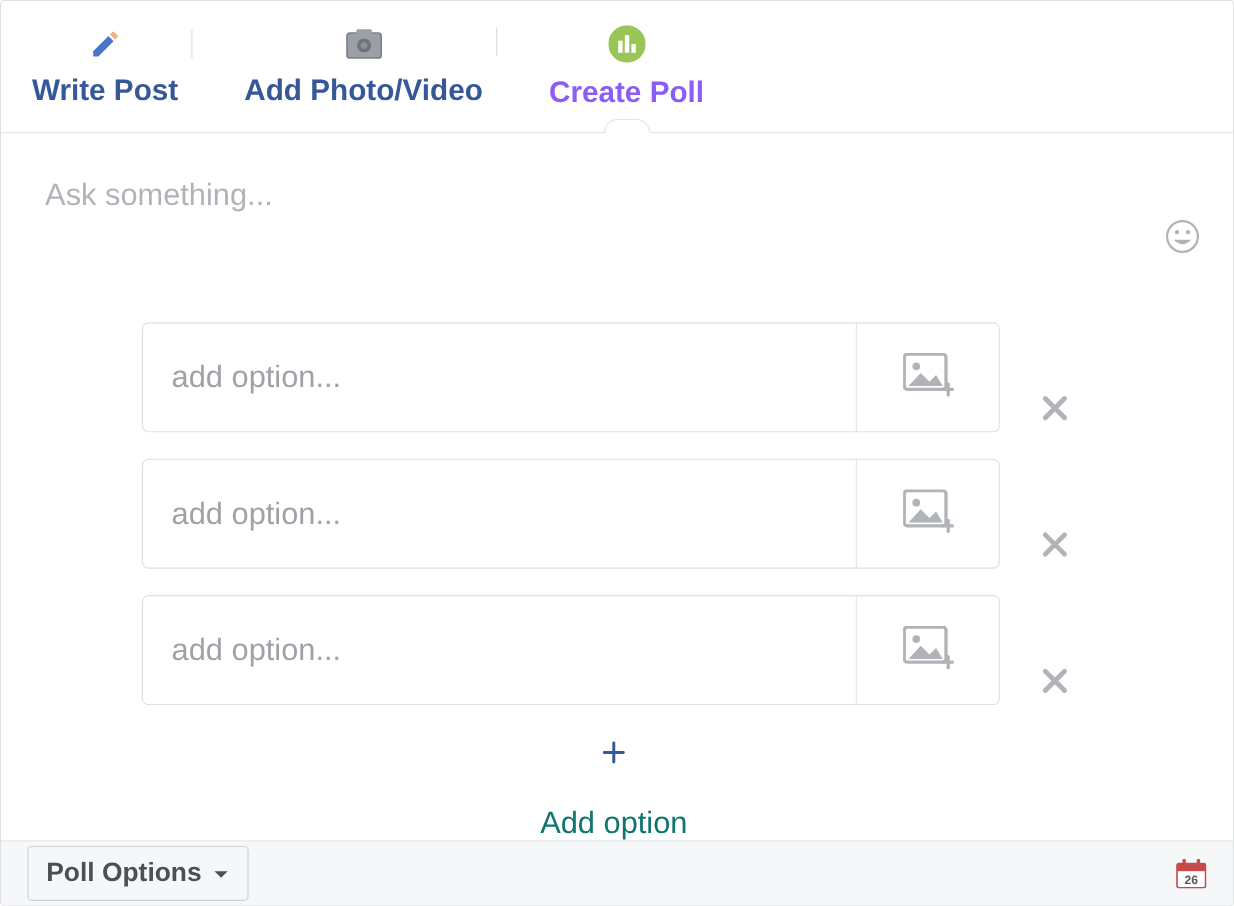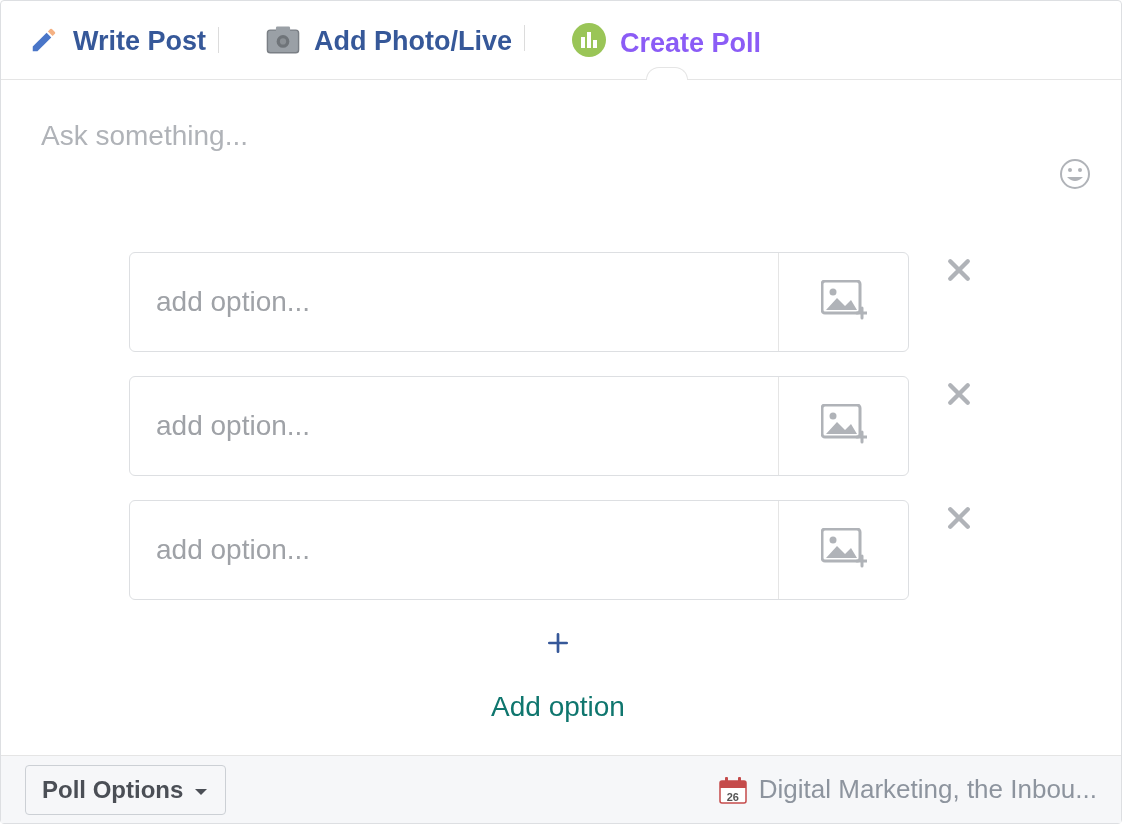--- a/index.html
+++ b/index.html
@@ -7,23 +7,23 @@
   .card {
     width:1122px; height:824px; border:1px solid #dddfe2; border-radius:4px;
     display:flex; flex-direction:column; background:#fff;
   }
   
   .tabs {
     display:flex; align-items:center; padding:22px 28px 0 28px; gap:0;
     border-bottom:1px solid #e5e5e5;
   }
   .tab {
-    display:flex; align-items:flex-end; gap:14px; padding:0 30px 22px 0;
+    display:flex; align-items:center; gap:14px; padding:0 30px 22px 0;
     font-size:27px; font-weight:600; color:#365899; line-height:1;
-    cursor:pointer; position:relative;
+    cursor:pointer; position:relative;flex-direction:column;
   }
   .tab + .tab::before {
     content:""; display:block; position:absolute; left:-18px; top:2px;
     width:1px; height:26px; background:#dcdcdc;
   }
   .tab + .tab { padding-left:30px; }
   .tab.active { color:#8b5cf6; }
   .tab.active::after {
     content:""; position:absolute; bottom:-1px; left:50%; transform:translateX(-50%);
     width:40px; height:12px; background:#fff; border:1px solid #e5e5e5; border-bottom:none;
@@ -34,21 +34,21 @@
   .body { flex:1; padding:40px 40px 0 40px; position:relative; }
   .question {
     width:100%; border:none; outline:none; font-size:28px; color:#1d2129;
     padding:0 0 10px 0;
   }
   .question::placeholder { color:#b0b3b8; }
   .emoji-btn {
     position:absolute; top:78px; right:30px; cursor:pointer;
   }
   .options { margin:90px 0 0 88px; width:850px; }
-  .opt-row { display:flex; align-items:flex-start; gap:30px; margin-bottom:24px; }
+  .opt-row { display:flex; align-items:flex-end; gap:30px; margin-bottom:24px; }
   .opt-box {
     flex:1; display:flex; align-items:stretch;
     border:1px solid #dddfe2; border-radius:6px; height:100px;
   }
   .opt-input {
     flex:1; border:none; outline:none; font-size:28px; padding:0 26px;
     color:#1d2129; background:transparent;
   }
   .opt-input::placeholder { color:#9fa2a7; }
   .opt-img {
@@ -98,21 +98,21 @@
     <div class="tab">
       <span class="icon">
         <svg width="34" height="30" viewBox="0 0 24 20">
             <rect x="1" y="3" width="22" height="16" rx="2" fill="#9aa0a6"></rect>
             <rect x="1" y="3" width="22" height="16" rx="2" fill="none" stroke="#7a7f85" stroke-width="1"></rect>
             <circle cx="12" cy="11" r="4.5" fill="#6f7479"></circle>
             <circle cx="12" cy="11" r="2.2" fill="#8b9095"></circle>
             <rect x="7" y="0.5" width="10" height="4" rx="1" fill="#9aa0a6"></rect>
           </svg>
       </span>
-      <span>Add Photo/Live</span>
+      <span>Add Photo/Video</span>
     </div>
     <div class="tab active">
       <span class="icon">
         <svg width="34" height="34" viewBox="0 0 34 34">
             <circle cx="17" cy="17" r="17" fill="#9ac557"></circle>
             <rect x="9" y="14" width="4" height="11" fill="#fff"></rect>
             <rect x="15" y="9" width="4" height="16" fill="#fff"></rect>
             <rect x="21" y="17" width="4" height="8" fill="#fff"></rect>
           </svg>
       </span>
@@ -237,17 +237,16 @@
     <div class="location">
       <span style="position:relative;display:inline-block;width:28px;height:28px;">
         <svg width="28" height="28" viewBox="0 0 28 28">
             <rect x="1" y="5" width="26" height="22" rx="2" fill="#fff" stroke="#c54b4b" stroke-width="1.5"></rect>
             <rect x="1" y="5" width="26" height="7" fill="#c54b4b"></rect>
             <rect x="6" y="1" width="3" height="6" rx="1" fill="#c54b4b"></rect>
             <rect x="19" y="1" width="3" height="6" rx="1" fill="#c54b4b"></rect>
           </svg>
         <span style="position:absolute;left:0;right:0;bottom:1px;text-align:center;font-size:11px;font-weight:700;color:#555">26</span>
       </span>
-      <span>Digital Marketing, the Inbou...</span>
     </div>
   </div>
 
 </div>
 
 </body></html>

